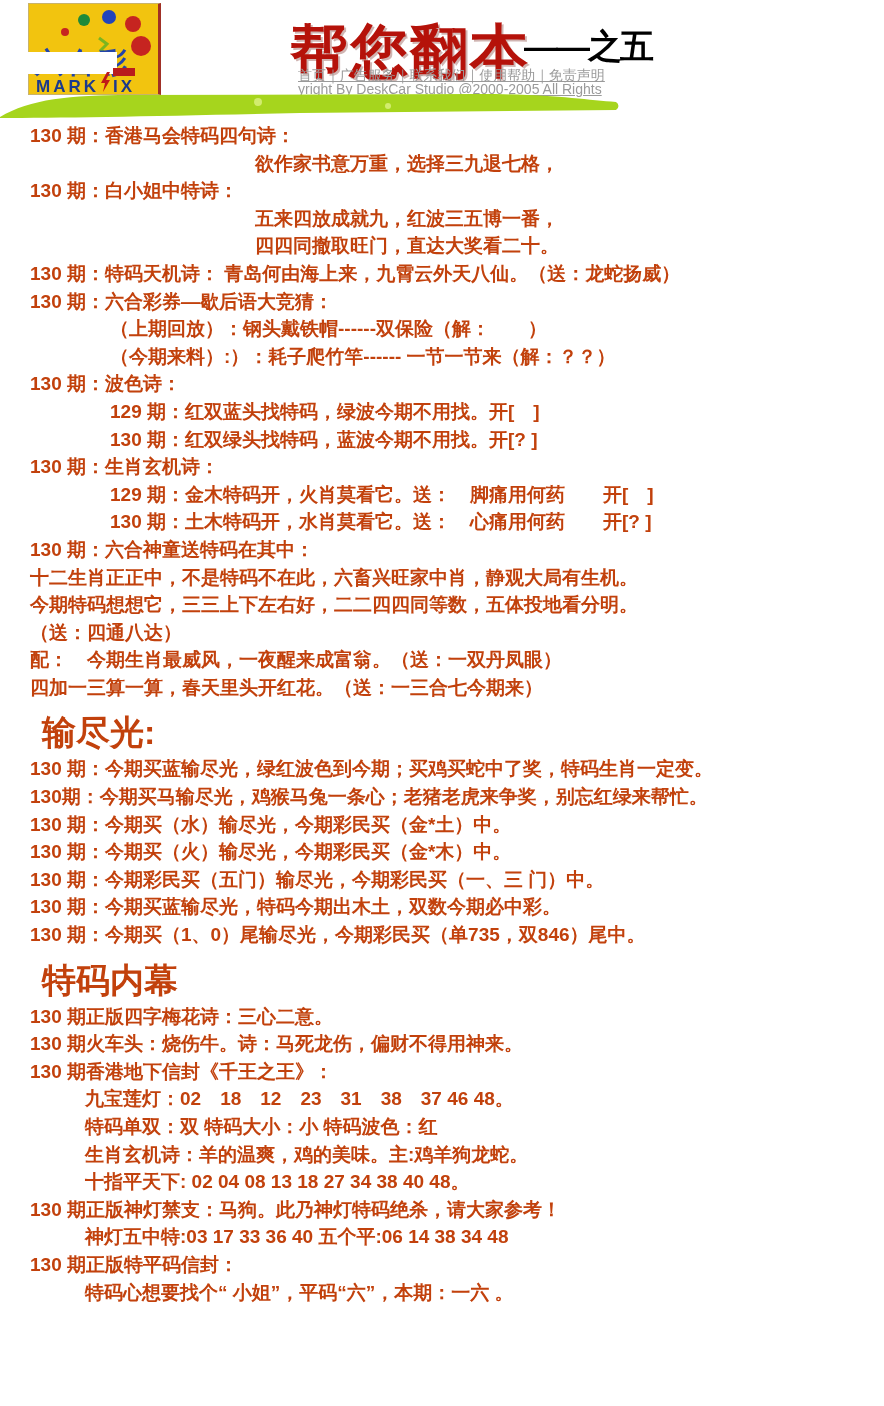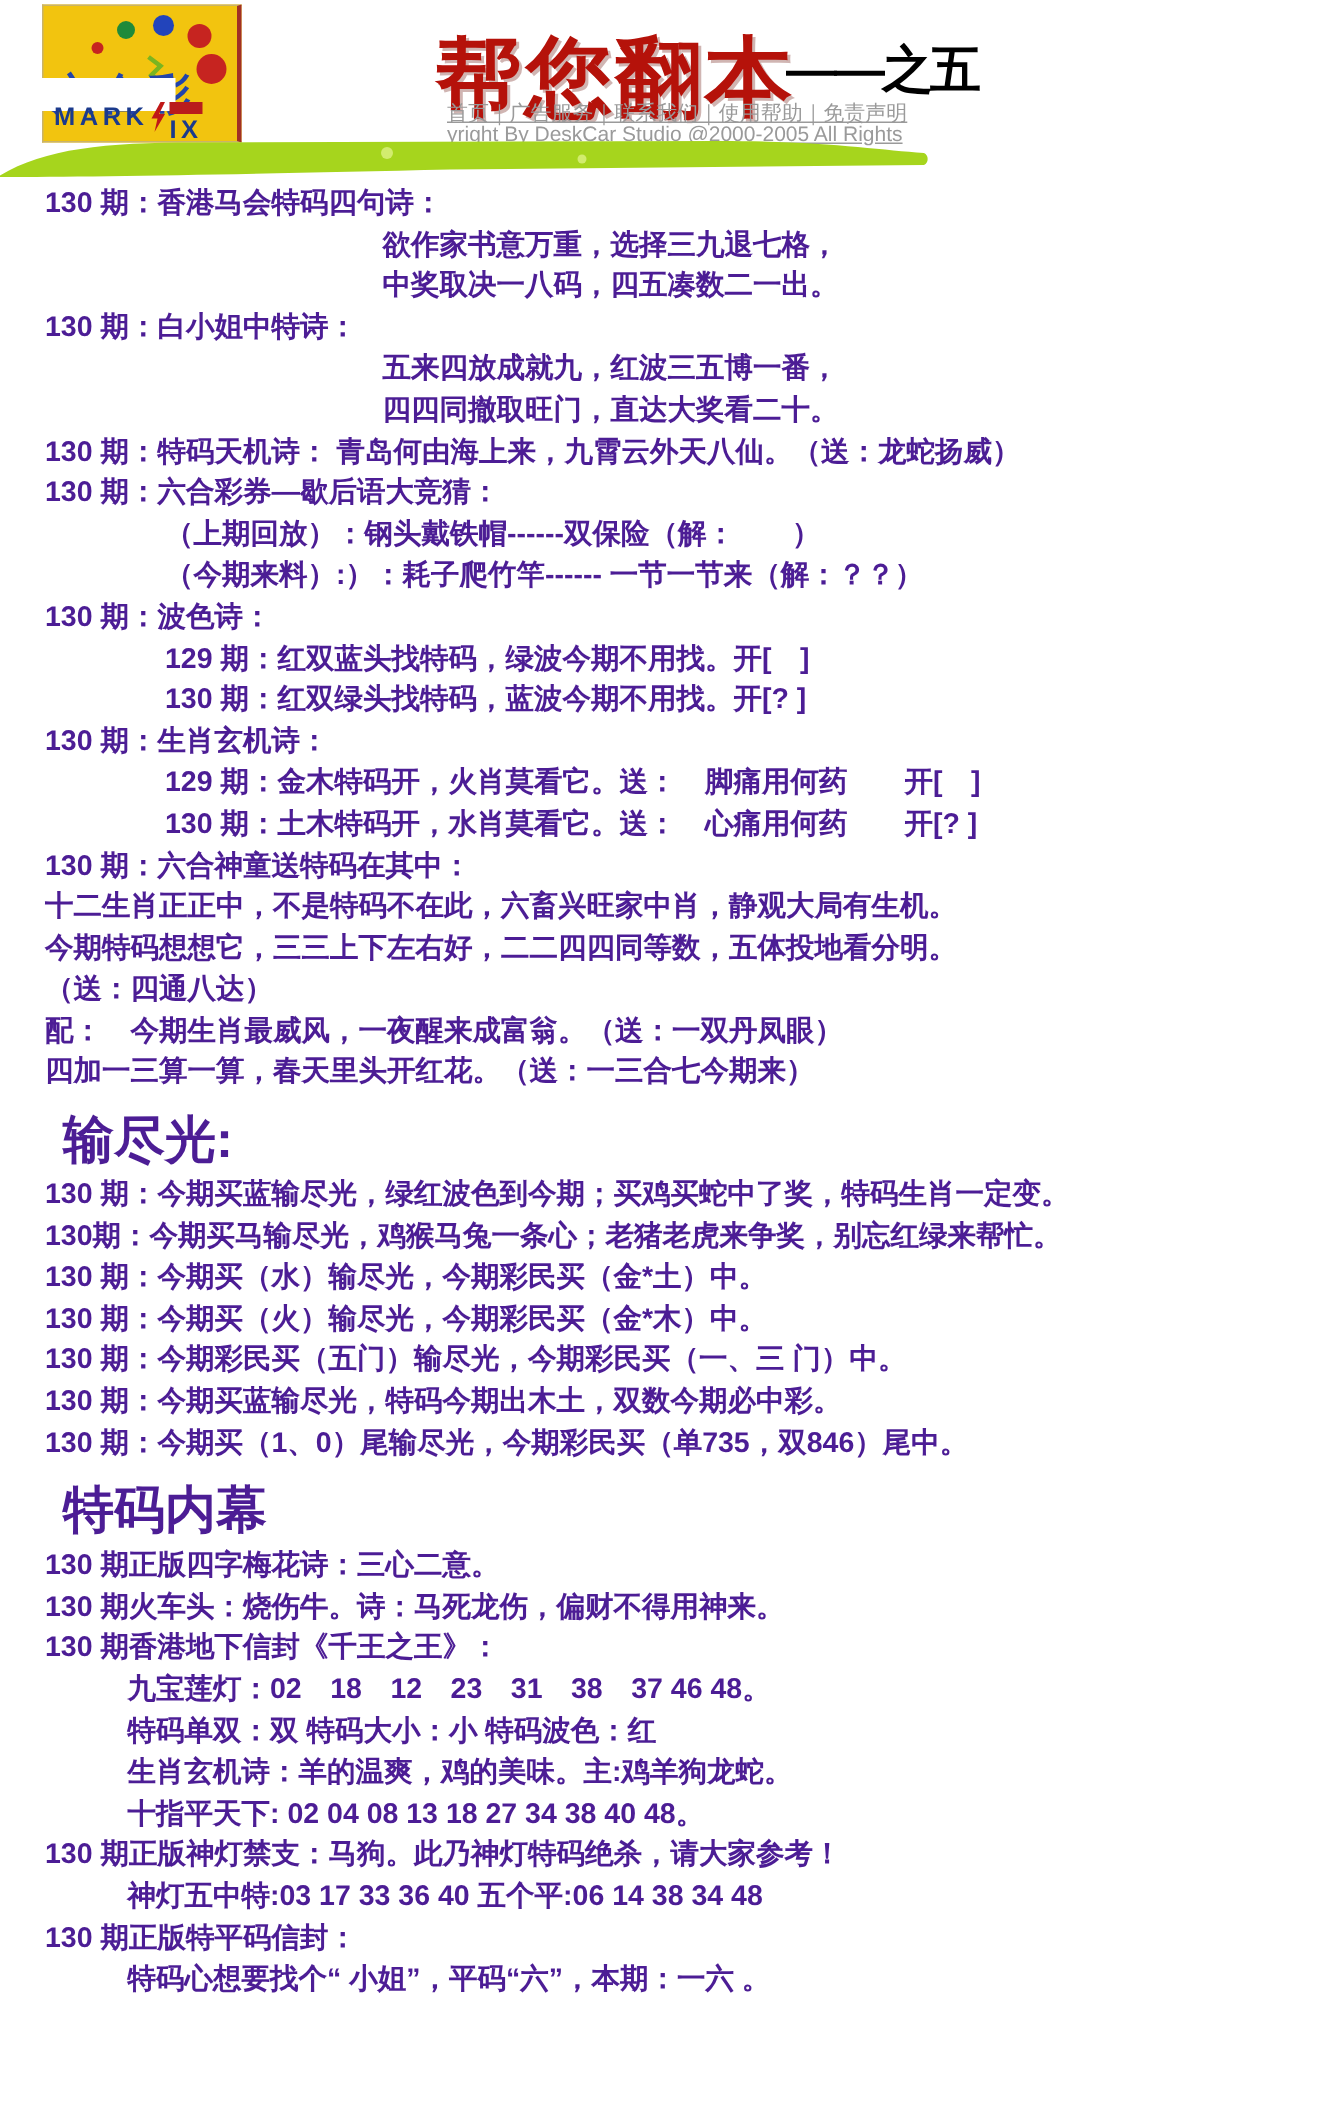--- a/index.html
+++ b/index.html
@@ -7,34 +7,34 @@
         font-family:"Liberation Sans","DejaVu Sans",sans-serif;}
   
   .masthead{position:relative;width:884px;height:118px;}
   .logo{position:absolute;left:28px;top:3px;width:133px;height:92px;background:#f2c40f;
         border:1px solid #c9b36a;border-right:3px solid #a03026;box-sizing:border-box;}
   .logo svg.dots{position:absolute;left:0;top:0;}
   .logo-cjk{position:absolute;left:6px;top:40px;font-weight:bold;font-size:28px;color:#2244aa;
         letter-spacing:4px;font-family:"Liberation Serif","DejaVu Serif",serif;}
   .logo-patch{position:absolute;left:-4px;top:48px;width:92px;height:22px;background:#ffffff;}
   .logo-mark{position:absolute;left:7px;top:64px;width:120px;font-weight:bold;font-size:17px;
-        color:#1b3a8c;letter-spacing:3px;display:flex;align-items:flex-start;}
+        color:#1b3a8c;letter-spacing:3px;display:flex;align-items:flex-end;}
   .logo-mark .ix{border-top:8px solid #b91c1c;padding-top:1px;margin-left:1px;}
   .bolt{display:inline-block;margin:0 1px;}
   .title{position:absolute;left:290px;top:13px;font-size:58px;font-weight:bold;color:#b5120a;
         letter-spacing:2px;font-family:"Liberation Serif","DejaVu Serif",serif;
         text-shadow:2px 2px 0 rgba(100,10,0,.30);}
   .subtitle{position:absolute;left:524px;top:24px;font-size:34px;font-weight:bold;color:#000;
         letter-spacing:-2px;font-family:Liberation Sans, sans-serif;}
   .watermark{position:absolute;left:298px;top:68px;width:340px;font-size:14px;color:#9a9a9a;
         line-height:14px;filter:blur(0.4px);text-decoration:underline;}
   .band{position:absolute;left:0;top:88px;}
   
   .content{position:relative;padding-top:4px;}
-  .line{margin:0;font-weight:bold;font-size:19px;line-height:27.6px;color:#4c1d95;
+  .line{margin:0;font-weight:bold;font-size:19px;line-height:27.6px;color:#c2410c;
         white-space:pre;letter-spacing:0px;}
   .l0{padding-left:30px;}
   .l1{padding-left:110px;}
   .l2{padding-left:255px;}
   .l3{padding-left:85px;}
   .h{font-size:34px;line-height:30px;padding-top:16px;padding-bottom:8px;padding-left:42px;}
 </style>
 </head>
 <body>
 
@@ -77,21 +77,20 @@
                A4.5 4.5 0 0 1 616 22 L300 25 C170 28 60 30 0 30 Z" fill="#a6d51d"></path>
       <circle cx="258" cy="14" r="4" fill="#d2ec6e"></circle>
       <circle cx="388" cy="18" r="3" fill="#d2ec6e"></circle>
     </svg>
   </div>
 
   <div class="content">
 
   <p class="line l0">130 期：香港马会特码四句诗：</p>
       <p class="line l2">欲作家书意万重，选择三九退七格，</p>
-      <p class="line l2">中奖取决一八码，四五凑数二一出。</p>
       <p class="line l0">130 期：白小姐中特诗：</p>
       <p class="line l2">五来四放成就九，红波三五博一番，</p>
       <p class="line l2">四四同撤取旺门，直达大奖看二十。</p>
       <p class="line l0">130 期：特码天机诗： 青岛何由海上来，九霄云外天八仙。（送：龙蛇扬威）</p>
       <p class="line l0">130 期：六合彩券—歇后语大竞猜：</p>
       <p class="line l1">（上期回放）：钢头戴铁帽------双保险（解：　　）</p>
       <p class="line l1">（今期来料）:）：耗子爬竹竿------ 一节一节来（解：？？）</p>
       <p class="line l0">130 期：波色诗：</p>
       <p class="line l1">129 期：红双蓝头找特码，绿波今期不用找。开[　]</p>
       <p class="line l1">130 期：红双绿头找特码，蓝波今期不用找。开[? ]</p>

